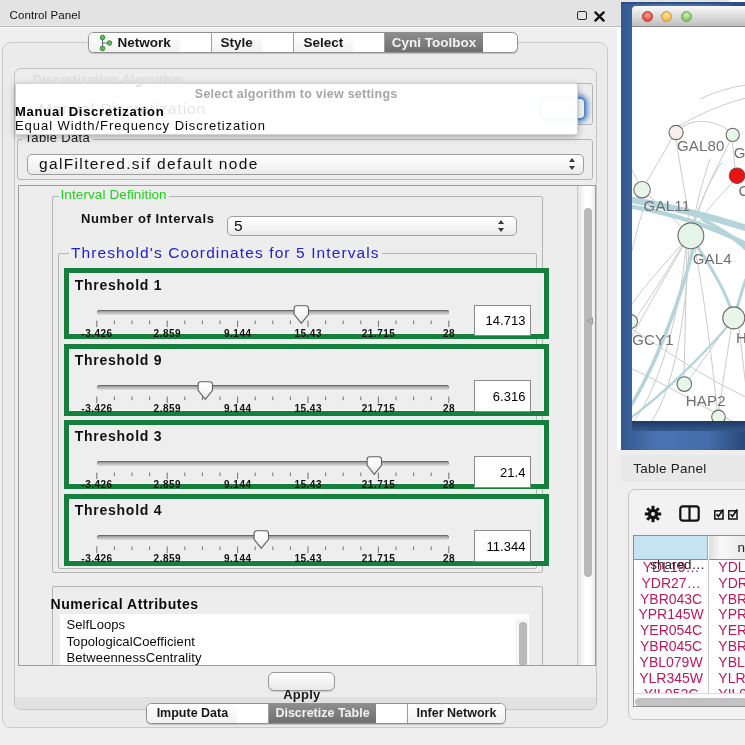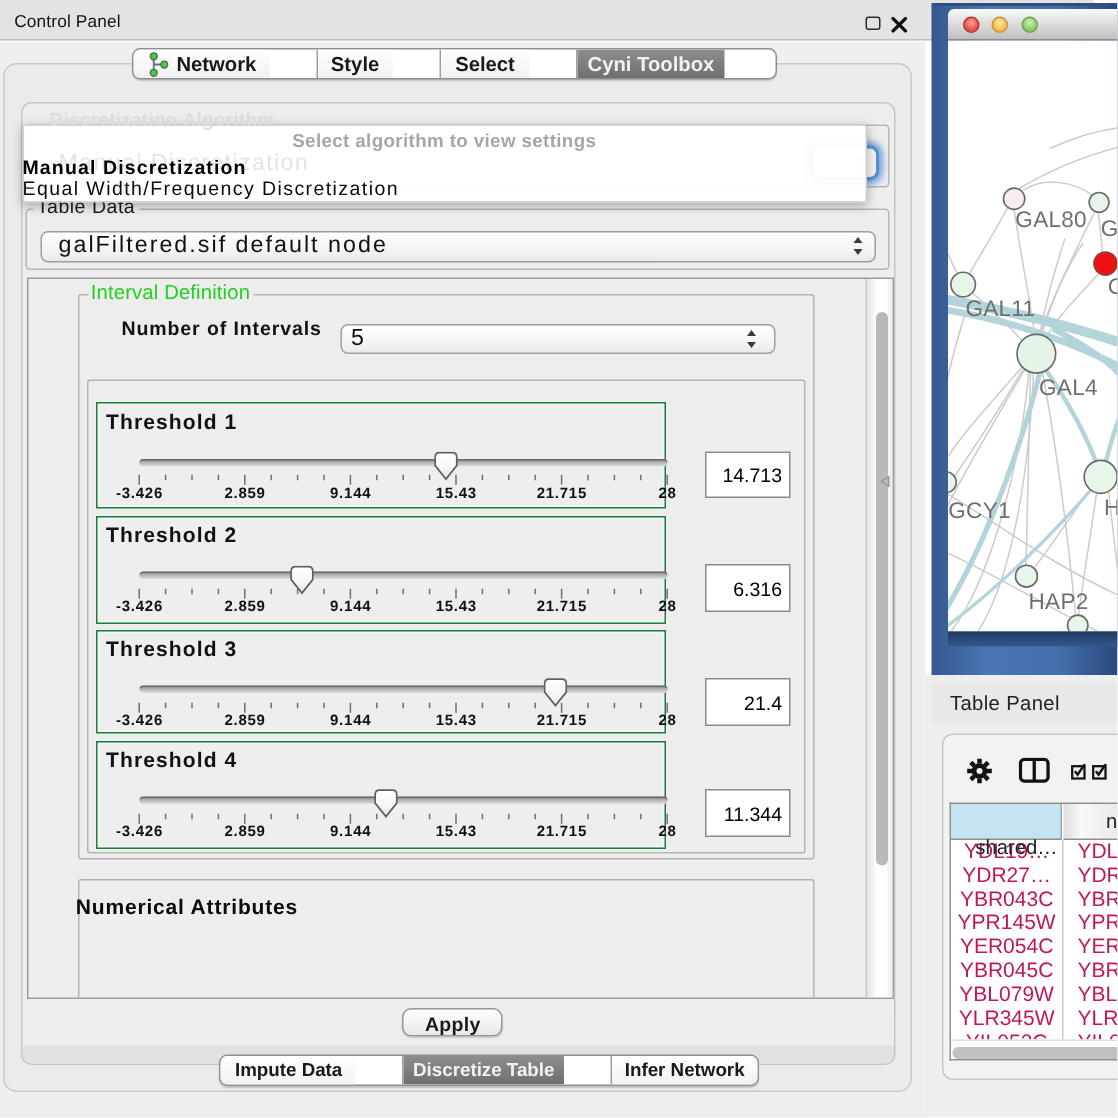--- a/index.html
+++ b/index.html
@@ -63,39 +63,39 @@
   border:1px solid #9c9c9c; background:#ededed; overflow:hidden; }
 #vtrack { position:absolute; left:557.8px; top:0; width:18.7px; height:478.8px;
   background:linear-gradient(90deg,#e3e3e3,#ffffff 40%,#fdfdfd 75%,#e9e9e9); border-left:1px solid #c8c8c8; }
 #vthumb { position:absolute; left:564.5px; top:21.6px; width:8.6px; height:369px; background:#b9b9b9; border-radius:4.3px; }
 
 
 .grp { position:absolute; border:1px solid #b4b4b4; border-radius:2px; }
 .grplab { position:absolute; background:#ededed; padding:0 2px; white-space:nowrap; }
 
 
-.tblock { position:absolute; left:63.2px; width:380px; border:1px solid #15803d; background:#eeeeee;
+.tblock { position:absolute; left:63.2px; width:485px; border:5px solid #15803d; background:#eeeeee;
   box-shadow:inset 0 0 0 1px #f6f6f6; }
 .tblock .tname { position:absolute; left:5.5px; top:3.5px; font-size:14px; font-weight:bold; color:#111; letter-spacing:0.75px; }
 .tblock .track { position:absolute; left:27.8px; top:36.6px; width:352.2px; height:5px; border-radius:2.5px;
   background:linear-gradient(#7e7e7e,#b2b2b2 45%,#dfdfdf); box-shadow:inset 0 1px 0 #6a6a6a; }
 .tblock .tlab { position:absolute; top:54.5px; width:60px; text-align:center; font-size:10px; font-weight:bold; color:#111; letter-spacing:0.5px; }
 .tblock .thumb { position:absolute; top:31.8px; }
 .tblock .tval { position:absolute; left:404.8px; top:31.5px; width:57.4px; height:31.6px; background:#fff;
   border:1px solid #8a8a8a; font-size:13px; color:#000; text-align:right; padding:7.5px 5px 0 0; }
 
 
 #attrlist { position:absolute; left:40.5px; top:428px; width:469.2px; height:51.6px; background:#fff; }
 #attrlist .li { position:absolute; left:7px; font-size:13px; color:#0a0a0a; letter-spacing:0.1px; }
 #ltrack { position:absolute; left:455.2px; top:5px; width:13.5px; height:46.6px; background:#f6f6f6; }
 #lthumb { position:absolute; left:459.6px; top:7.4px; width:7.6px; height:44.2px; background:#b9b9b9; border-radius:3.8px; }
 
 #applybtn { position:absolute; left:268.4px; top:671.8px; width:66.9px; height:19.5px;
   background:linear-gradient(#ffffff,#f2f2f2 55%,#e8e8e8); border:1px solid #979797; border-radius:6px;
-  text-align:center; font-size:13px; font-weight:bold; color:#1a1a1a; padding-top:2px; letter-spacing:0.2px;
+  text-align:center; font-size:13px; font-weight:bold; color:#1a1a1a; padding-top:14px; letter-spacing:0.2px;
   box-shadow:0 1px 1px rgba(0,0,0,0.15); }
 
 
 #netframe { position:absolute; left:620.6px; top:1.7px; width:124.4px; height:448.3px;
   background:linear-gradient(90deg,#33588f,#4a74b2 30%,#446ea9 70%,#27497c); border-top:2px solid #2f4f82; }
 #nettitle { position:absolute; left:631.6px; top:6.1px; width:113.4px; height:21.4px;
   background:linear-gradient(#fafafa,#d6d6d6 60%,#bfbfbf); border-radius:4px 0 0 0; border-bottom:1px solid #8a8a8a; }
 .tl { position:absolute; top:11.3px; width:11.2px; height:11.2px; border-radius:50%; }
 #tlr { left:641.7px; background:radial-gradient(circle at 50% 35%, #fca49d, #ee5a50 55%, #d63a31); border:0.8px solid #ad3730; }
 #tly { left:661.2px; background:radial-gradient(circle at 50% 35%, #ffe6ae, #f8c455 55%, #efa33c); border:0.8px solid #c4963a; }
@@ -171,20 +171,21 @@
 <div id="scrollpane">
   <div class="grp" style="left:33.3px;top:9.9px;width:490.8px;height:377.2px"></div>
   <div class="grplab" style="left:39.5px;top:1px;font-size:13.5px;color:#1fd11f;letter-spacing:0.1px">Interval Definition</div>
   <div style="position:absolute;left:62px;top:24.6px;font-size:13px;font-weight:bold;color:#111;letter-spacing:0.6px">Number of Intervals</div>
   <div class="combo" style="left:208px;top:30px;width:290.3px;height:19.5px">
       <span class="ct" style="left:6px">5</span>
       <span class="arr" style="right:11px"></span>
     </div>
 
   <div class="grp" style="left:38.7px;top:66.8px;width:478.9px;height:316.2px"></div>
+  <div class="grplab" style="left:50px;top:57.6px;font-size:15.5px;color:#2222cc;letter-spacing:1.1px">Threshold's Coordinates for 5 Intervals</div>
 
   <div id="blockwrap" style="position:absolute;left:-18px;top:-186.4px;width:745px;height:745px;pointer-events:none">
 
 <div class="tblock" style="top:268.0px;height:70.5px">
   <div class="tname">Threshold 1</div>
   <div class="track"></div>
   <svg style="position:absolute;left:0;top:47px;width:440px;height:9px" viewBox="0 0 440 9">
           <line x1="27.8" y1="0.5" x2="27.8" y2="7.1" stroke="#6f6f6f" stroke-width="1"></line>
           <line x1="45.4" y1="0.5" x2="45.4" y2="4.1" stroke="#6f6f6f" stroke-width="1"></line>
           <line x1="63.0" y1="0.5" x2="63.0" y2="4.1" stroke="#6f6f6f" stroke-width="1"></line>
@@ -219,21 +220,21 @@
       <stop offset="0" stop-color="#ffffff"></stop>
               <stop offset="0.55" stop-color="#f7f7f7"></stop>
               <stop offset="1" stop-color="#e3e3e3"></stop>
             </linearGradient>
           </defs>
     <path d="M1.1 3.6 Q1.1 0.7 4.0 0.7 L12.6 0.7 Q15.5 0.7 15.5 3.6 L15.5 9.4 L8.3 18.4 L1.1 9.4 Z" fill="url(#thg1)" stroke="#5f5f5f" stroke-width="1.1"></path>
   </svg>
   <div class="tval">14.713</div>
 </div>
 <div class="tblock" style="top:343.9px;height:72.5px">
-  <div class="tname">Threshold 2</div>
+  <div class="tname">Threshold 9</div>
   <div class="track"></div>
   <svg style="position:absolute;left:0;top:47px;width:440px;height:9px" viewBox="0 0 440 9">
           <line x1="27.8" y1="0.5" x2="27.8" y2="7.1" stroke="#6f6f6f" stroke-width="1"></line>
           <line x1="45.4" y1="0.5" x2="45.4" y2="4.1" stroke="#6f6f6f" stroke-width="1"></line>
           <line x1="63.0" y1="0.5" x2="63.0" y2="4.1" stroke="#6f6f6f" stroke-width="1"></line>
           <line x1="80.6" y1="0.5" x2="80.6" y2="4.1" stroke="#6f6f6f" stroke-width="1"></line>
           <line x1="98.2" y1="0.5" x2="98.2" y2="7.1" stroke="#6f6f6f" stroke-width="1"></line>
           <line x1="115.8" y1="0.5" x2="115.8" y2="4.1" stroke="#6f6f6f" stroke-width="1"></line>
           <line x1="133.4" y1="0.5" x2="133.4" y2="4.1" stroke="#6f6f6f" stroke-width="1"></line>
           <line x1="151.0" y1="0.5" x2="151.0" y2="4.1" stroke="#6f6f6f" stroke-width="1"></line>
@@ -354,20 +355,27 @@
             </linearGradient>
           </defs>
     <path d="M1.1 3.6 Q1.1 0.7 4.0 0.7 L12.6 0.7 Q15.5 0.7 15.5 3.6 L15.5 9.4 L8.3 18.4 L1.1 9.4 Z" fill="url(#thg4)" stroke="#5f5f5f" stroke-width="1.1"></path>
   </svg>
   <div class="tval">11.344</div>
 </div>
   </div>
 
   <div class="grp" style="left:33.3px;top:399.2px;width:490.8px;height:84px"></div>
   <div style="position:absolute;left:31.5px;top:409.5px;font-size:14px;font-weight:bold;color:#0a0a0a;letter-spacing:0.55px">Numerical Attributes</div>
+  <div id="attrlist">
+    <div class="li" style="top:3px">SelfLoops</div>
+    <div class="li" style="top:19.5px">TopologicalCoefficient</div>
+    <div class="li" style="top:36px">BetweennessCentrality</div>
+    <div id="ltrack"></div>
+    <div id="lthumb"></div>
+  </div>
   <div id="vtrack"></div>
   <div id="vthumb"></div>
 </div>
 
 <div id="popup">
   <div style="position:absolute;left:23.2px;top:16.6px;font-size:15.5px;color:#e4e4e4;letter-spacing:0.9px">Manual Discretization</div>
   <div class="i1">Select algorithm to view settings</div>
   <div class="i2">Manual Discretization</div>
   <div class="i3">Equal Width/Frequency Discretization</div>
 </div>

